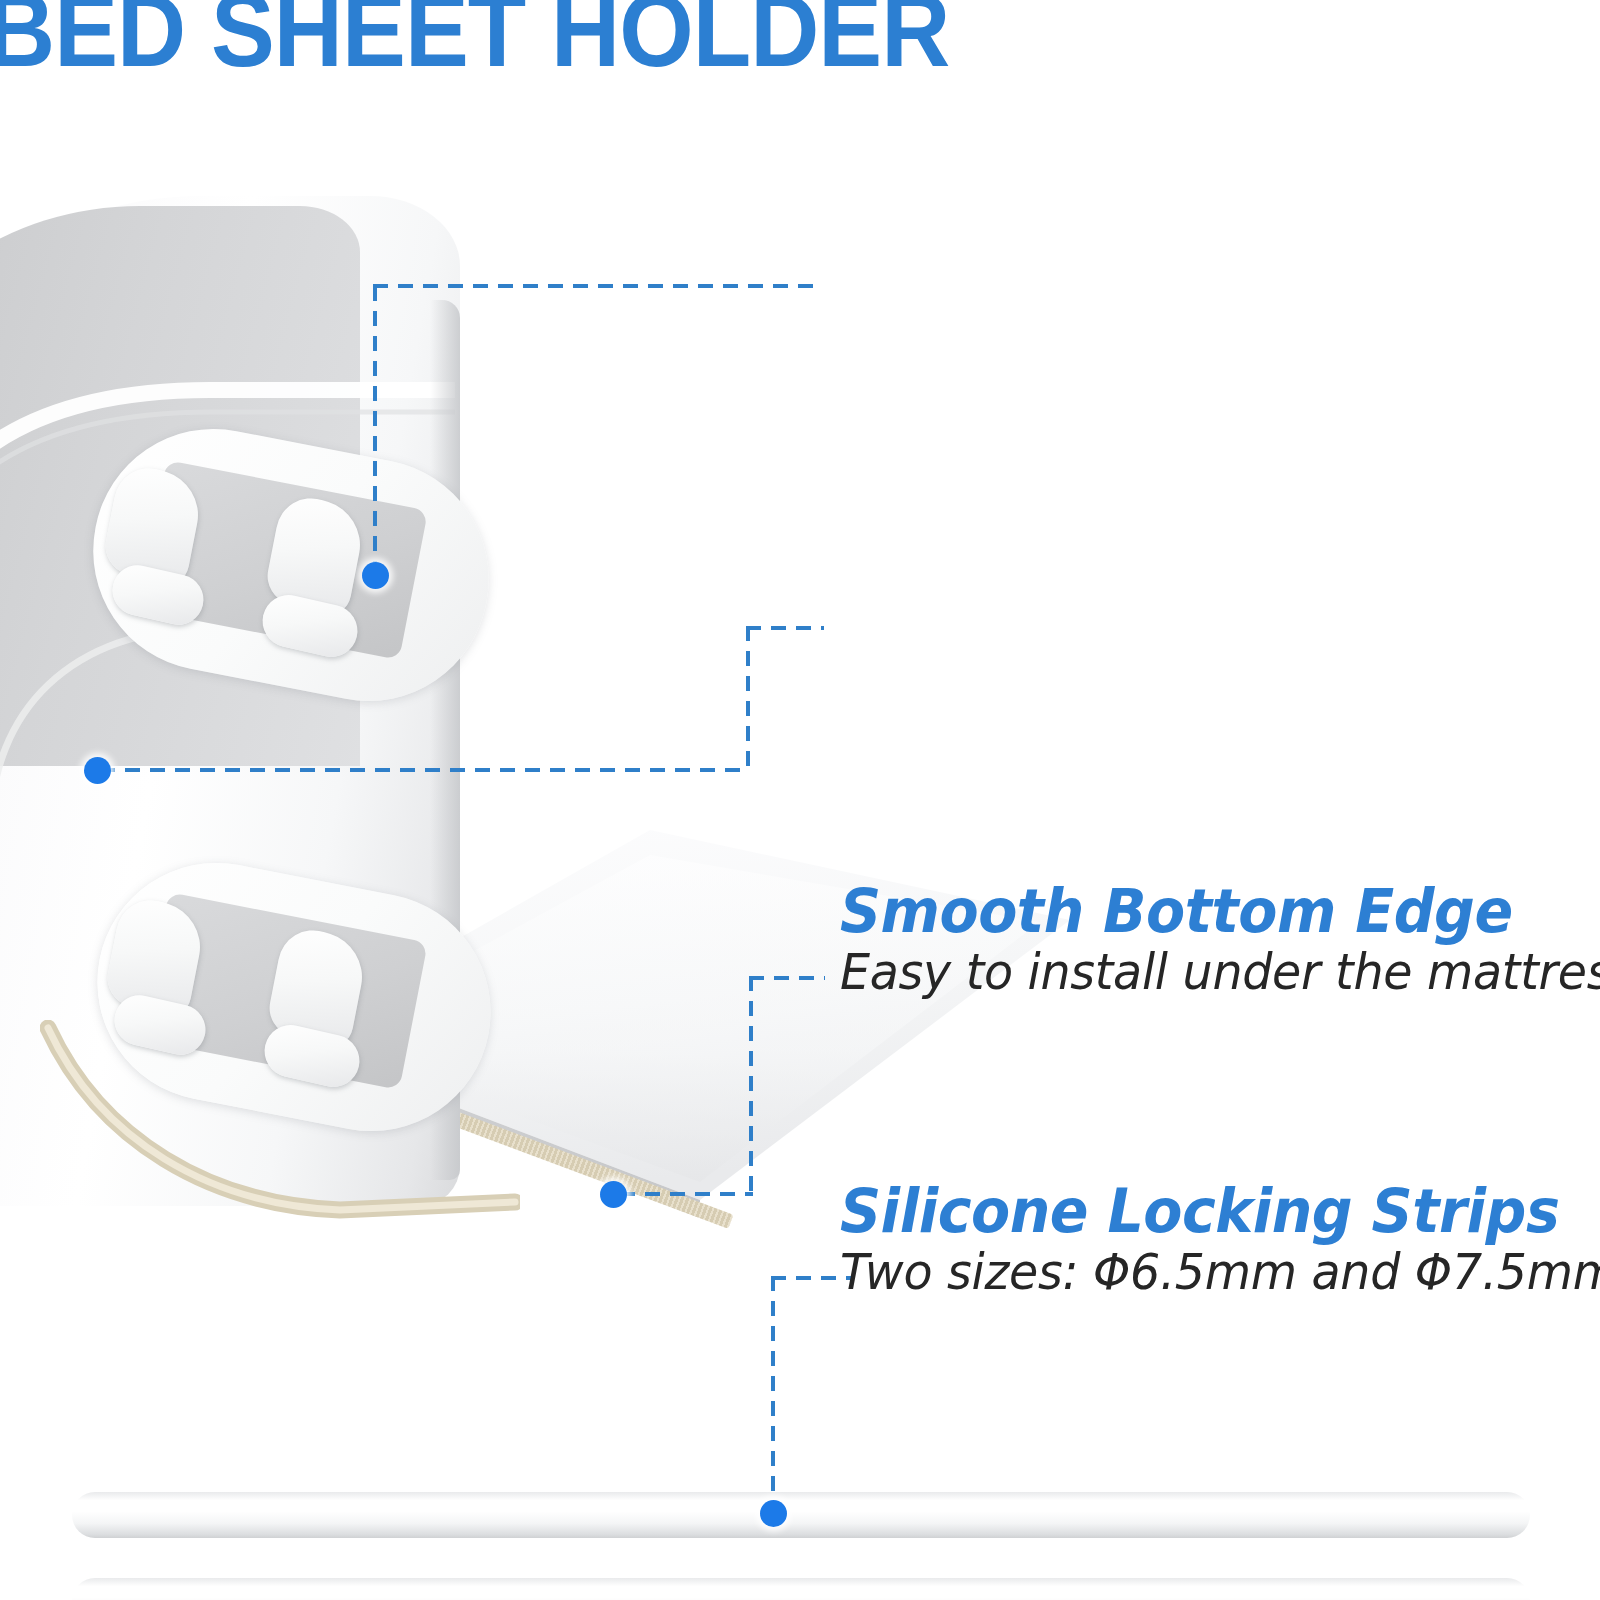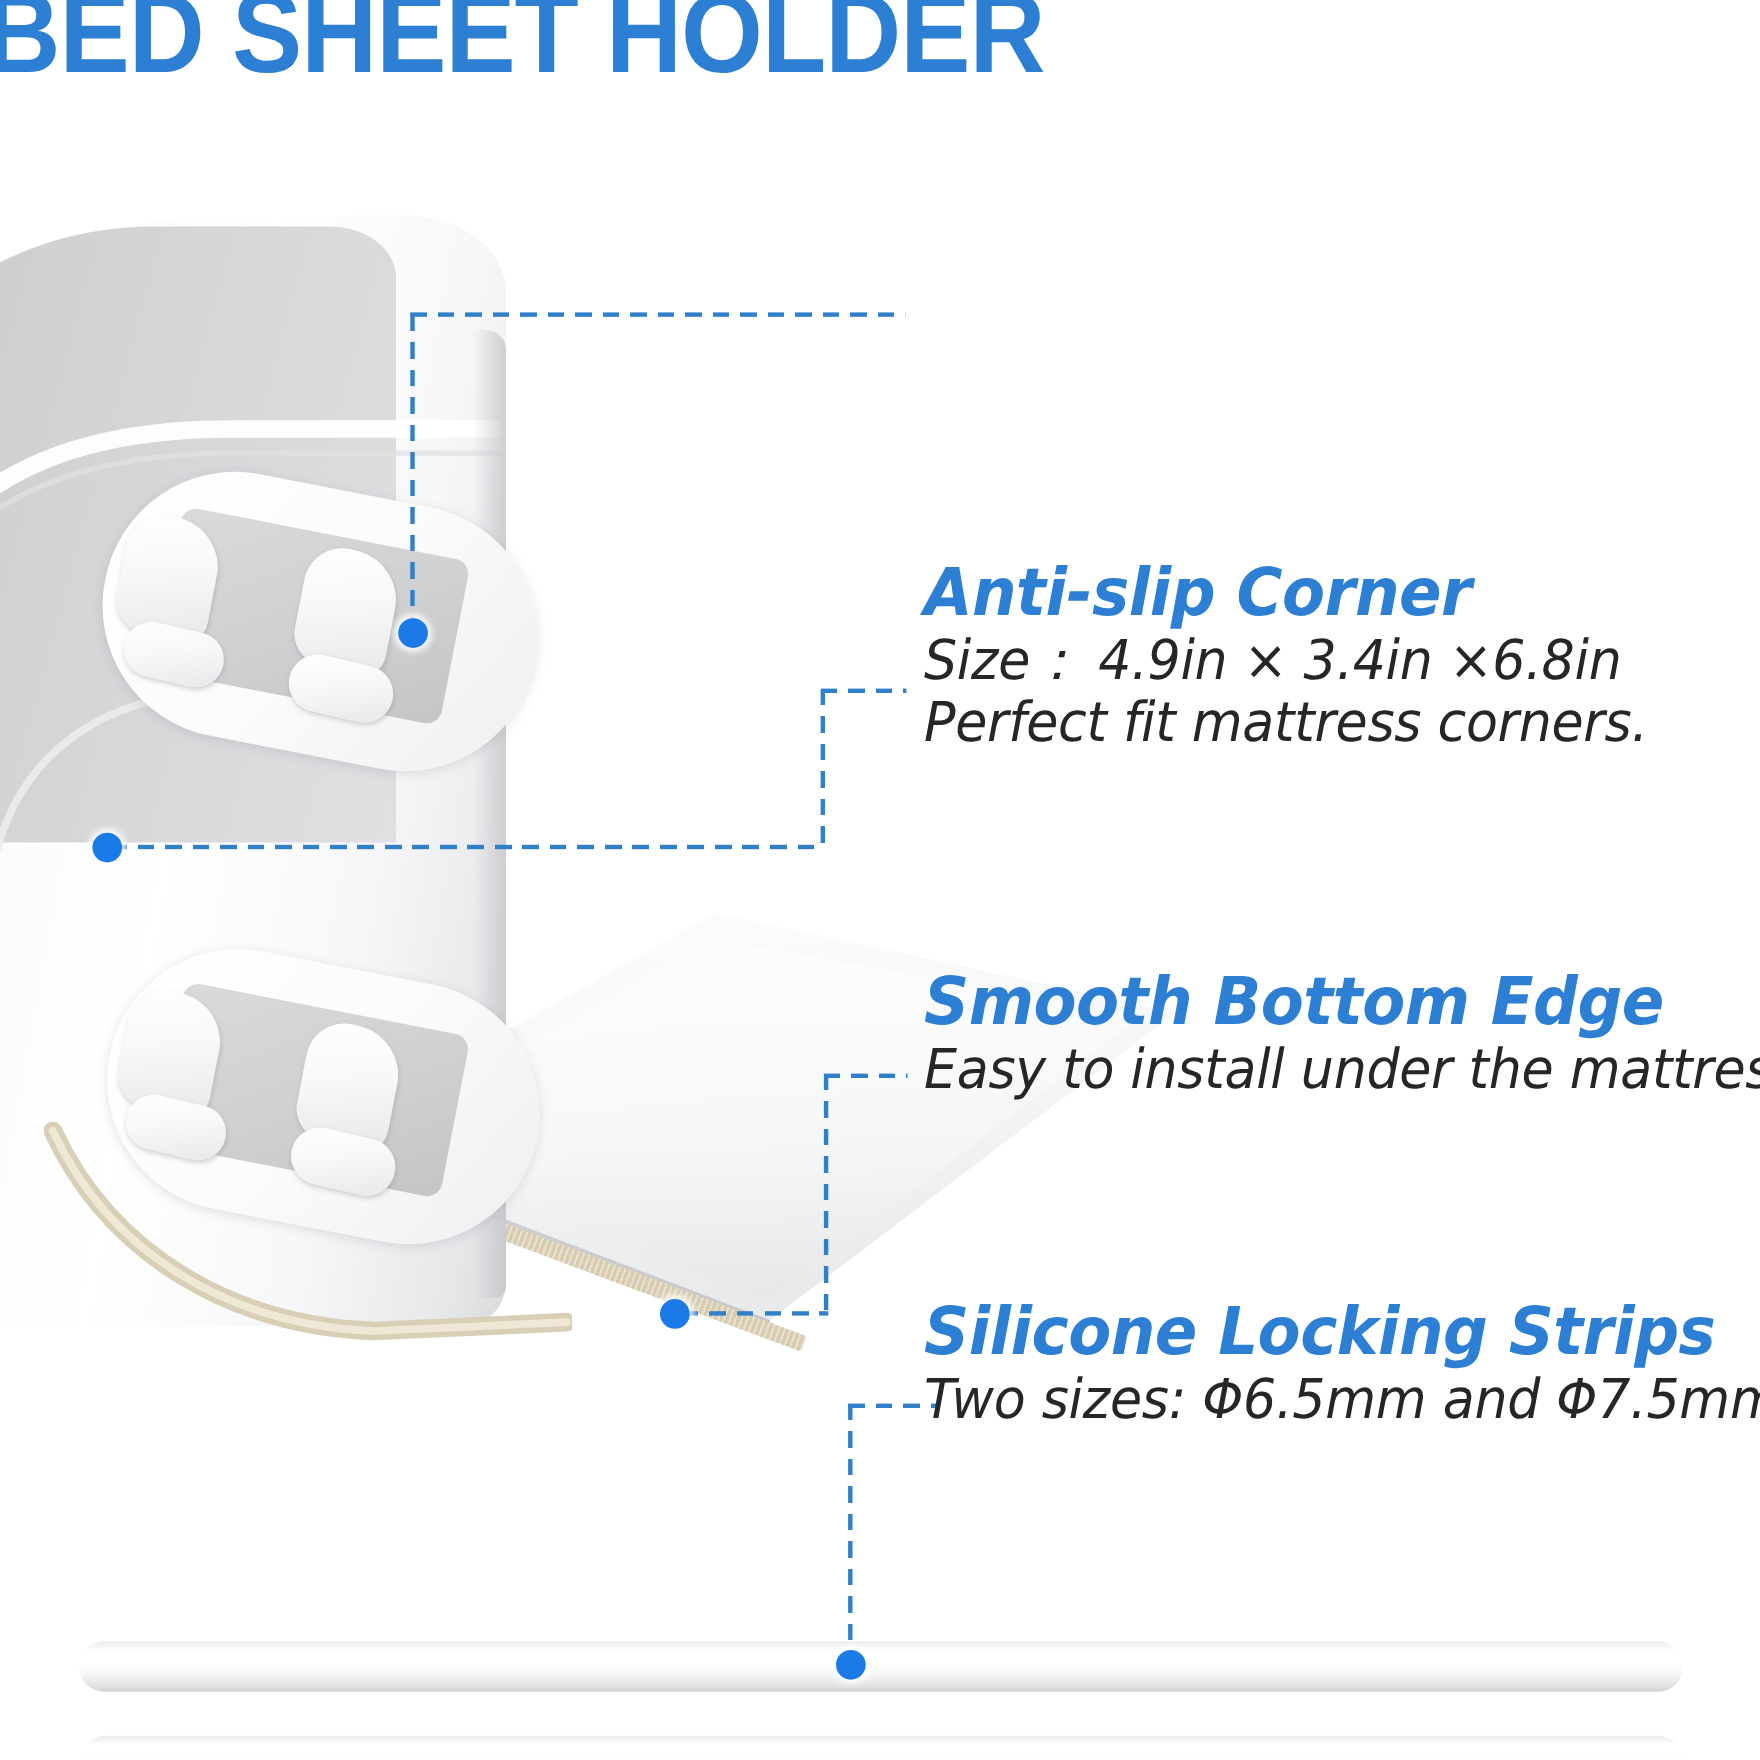--- a/index.html
+++ b/index.html
@@ -253,25 +253,20 @@
   <div class="leader-seg" style="left:749px; top:976px; width:76px; height:4px;"></div>
   <div class="leader-dot" style="left:600px; top:1181px; width:27px; height:27px;"></div>
 
   <div class="leader-seg vert" style="left:771px; top:1276px; width:4px; height:232px;"></div>
   <div class="leader-seg" style="left:771px; top:1276px; width:80px; height:4px;"></div>
   <div class="leader-dot" style="left:760px; top:1500px; width:27px; height:27px;"></div>
 
   <div id="title">BED SHEET HOLDER</div>
 
 
-  <div class="callout" id="callout-2">
-    <div class="c-head">Anti-slip Corner</div>
-    <div class="c-sub">Size：  4.9in × 3.4in ×6.8in</div>
-    <div class="c-sub">Perfect fit mattress corners.</div>
-  </div>
 
   <div class="callout" id="callout-3">
     <div class="c-head">Smooth Bottom Edge</div>
     <div class="c-sub">Easy to install under the mattress.</div>
   </div>
 
   <div class="callout" id="callout-4">
     <div class="c-head">Silicone Locking Strips</div>
     <div class="c-sub">Two sizes: Φ6.5mm and Φ7.5mm.</div>
   </div>

